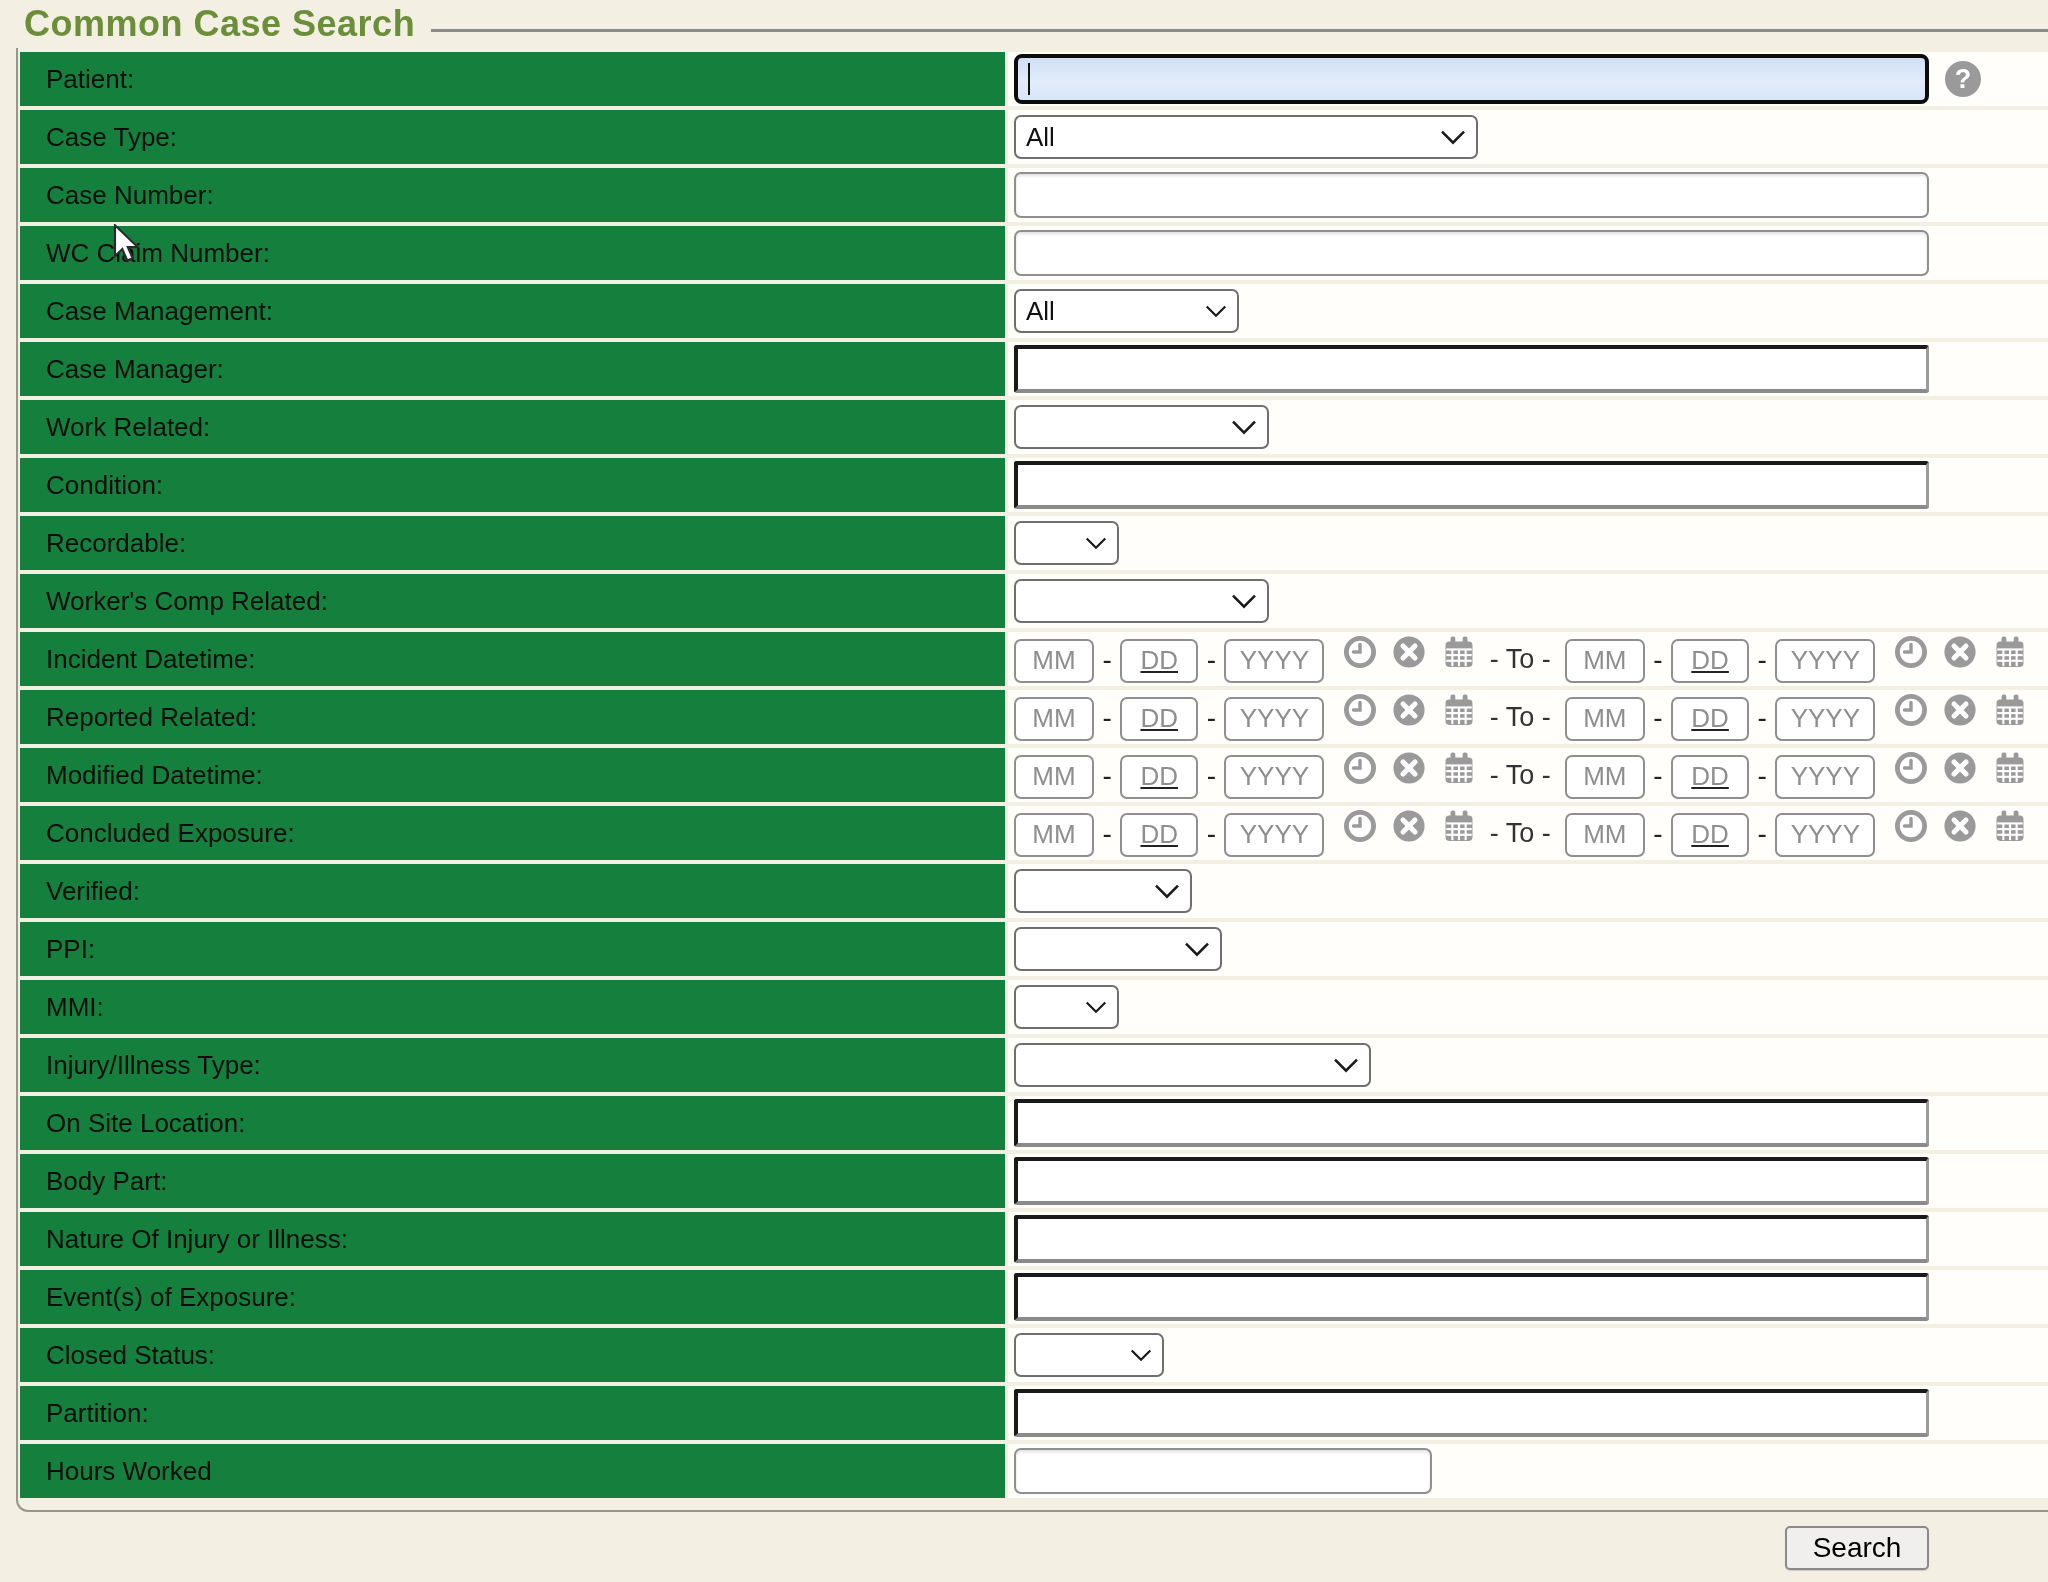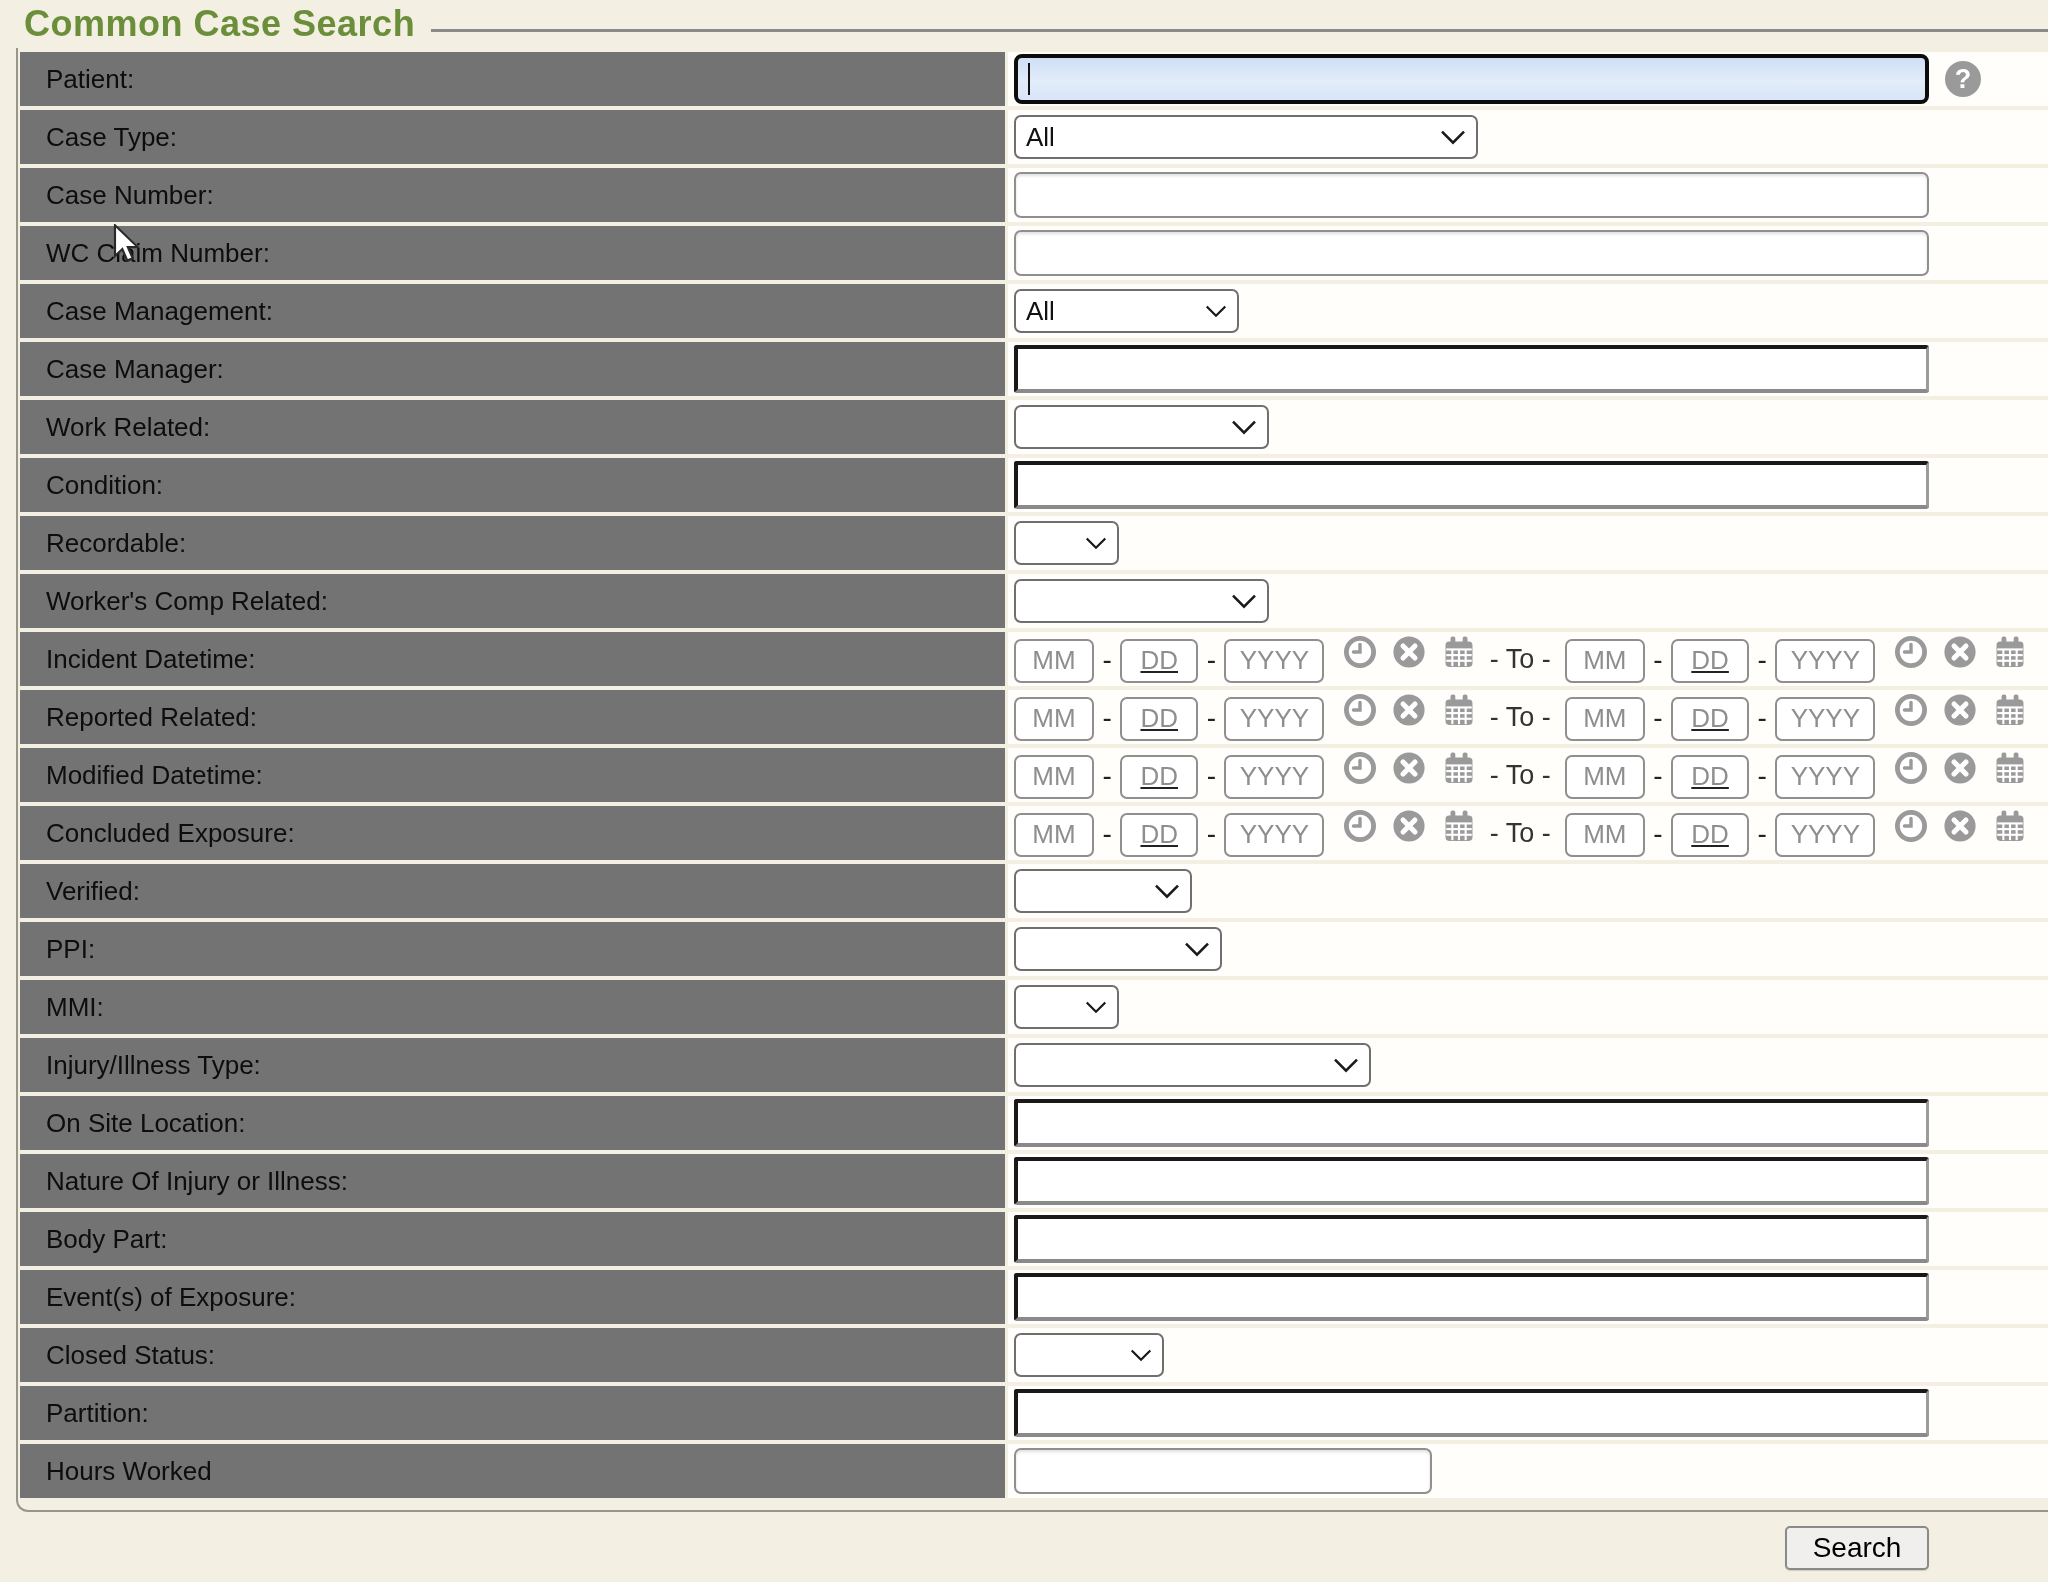--- a/index.html
+++ b/index.html
@@ -19,21 +19,21 @@
     margin-left: 16px;
     border-left: 2px solid #98958b;
     border-bottom: 2px solid #98958b;
     border-radius: 0 0 0 12px;
     padding: 4px 0 8px 2px;
   }
   
   .row { display: flex; height: 54px; margin-bottom: 4px; }
   .label-cell {
     width: 985px; flex: 0 0 985px;
-    background: #737373;
+    background: #15803d;
     display: flex; align-items: center;
     padding-left: 26px;
   }
   .label-cell span { font-size: 26px; color: #0d0d0d; }
   .input-cell {
     flex: 1;
     background: #fffefb;
     margin-left: 3px;
     display: flex; align-items: center;
     padding-left: 6px;
@@ -550,30 +550,30 @@
     <div class="label-cell">
         <span>On Site Location:</span>
       </div>
     <div class="input-cell">
       <input class="ti-dark w-full" type="text" value="" style="">
     </div>
   </div>
 
   <div class="row">
     <div class="label-cell">
+        <span>Body Part:</span>
+      </div>
+    <div class="input-cell">
+      <input class="ti-dark w-full" type="text" value="" style="">
+    </div>
+  </div>
+
+  <div class="row">
+    <div class="label-cell">
         <span>Nature Of Injury or Illness:</span>
-      </div>
-    <div class="input-cell">
-      <input class="ti-dark w-full" type="text" value="" style="">
-    </div>
-  </div>
-
-  <div class="row">
-    <div class="label-cell">
-        <span>Body Part:</span>
       </div>
     <div class="input-cell">
       <input class="ti-dark w-full" type="text" value="" style="">
     </div>
   </div>
 
   <div class="row">
     <div class="label-cell">
         <span>Event(s) of Exposure:</span>
       </div>

